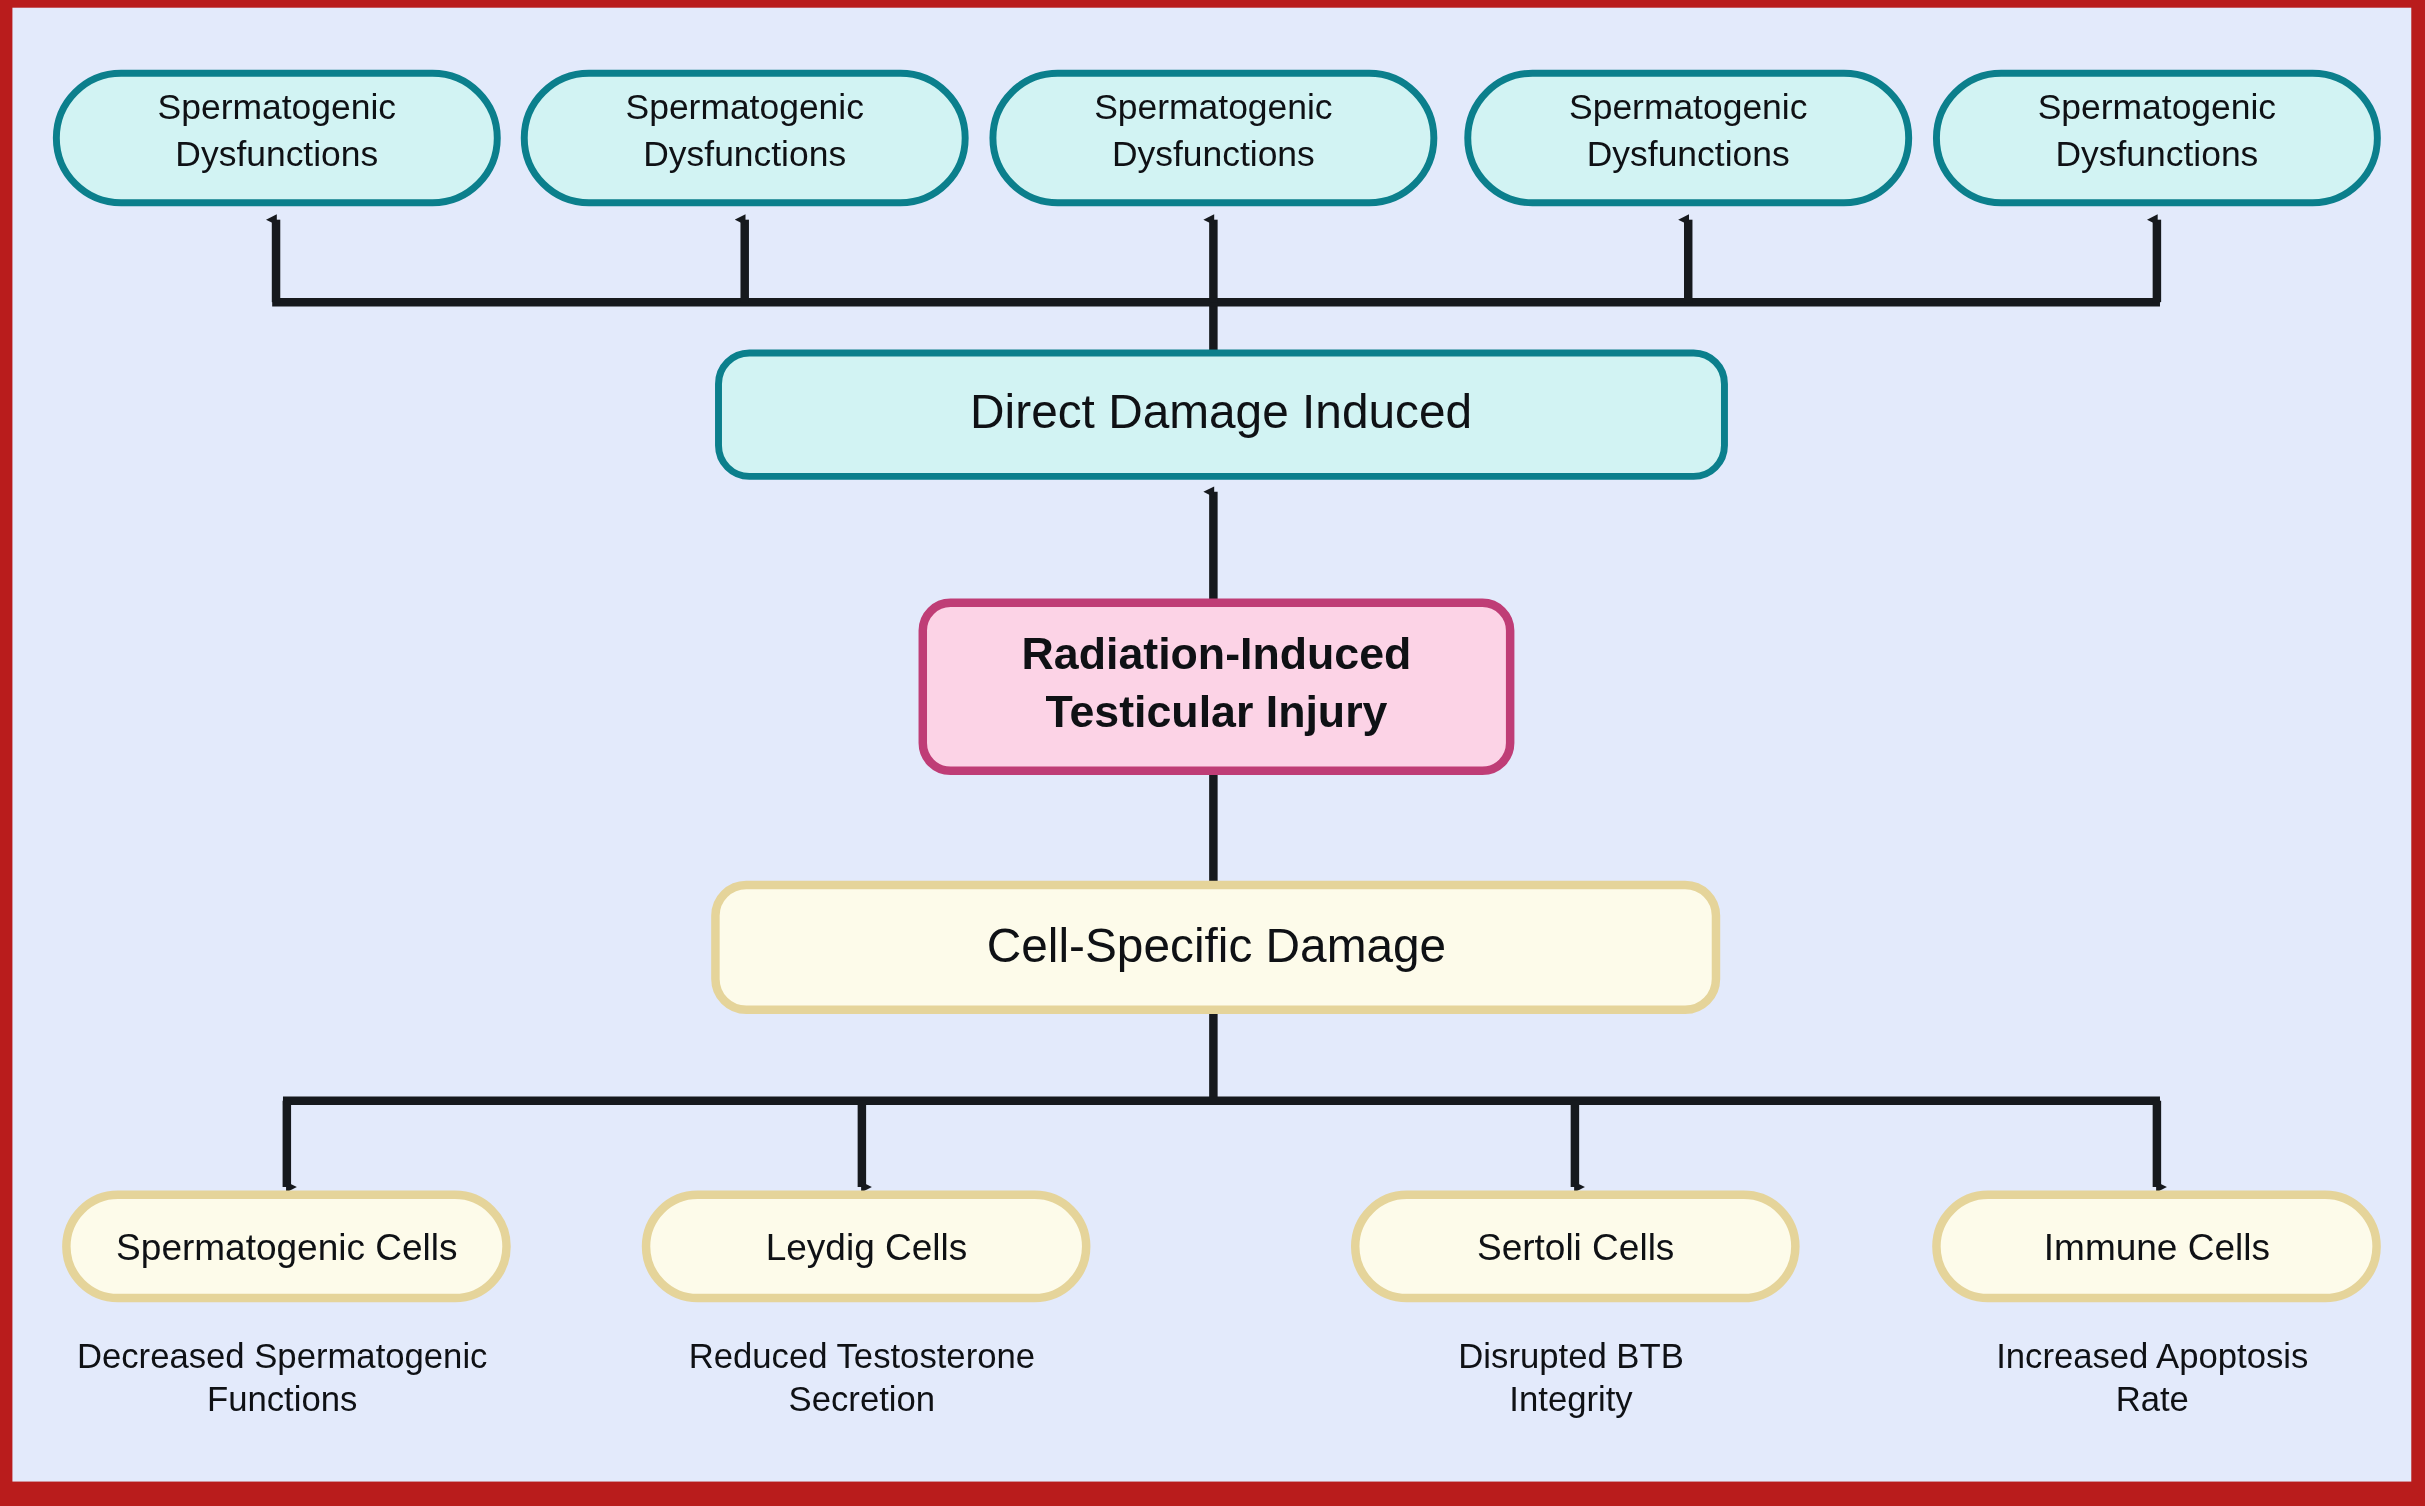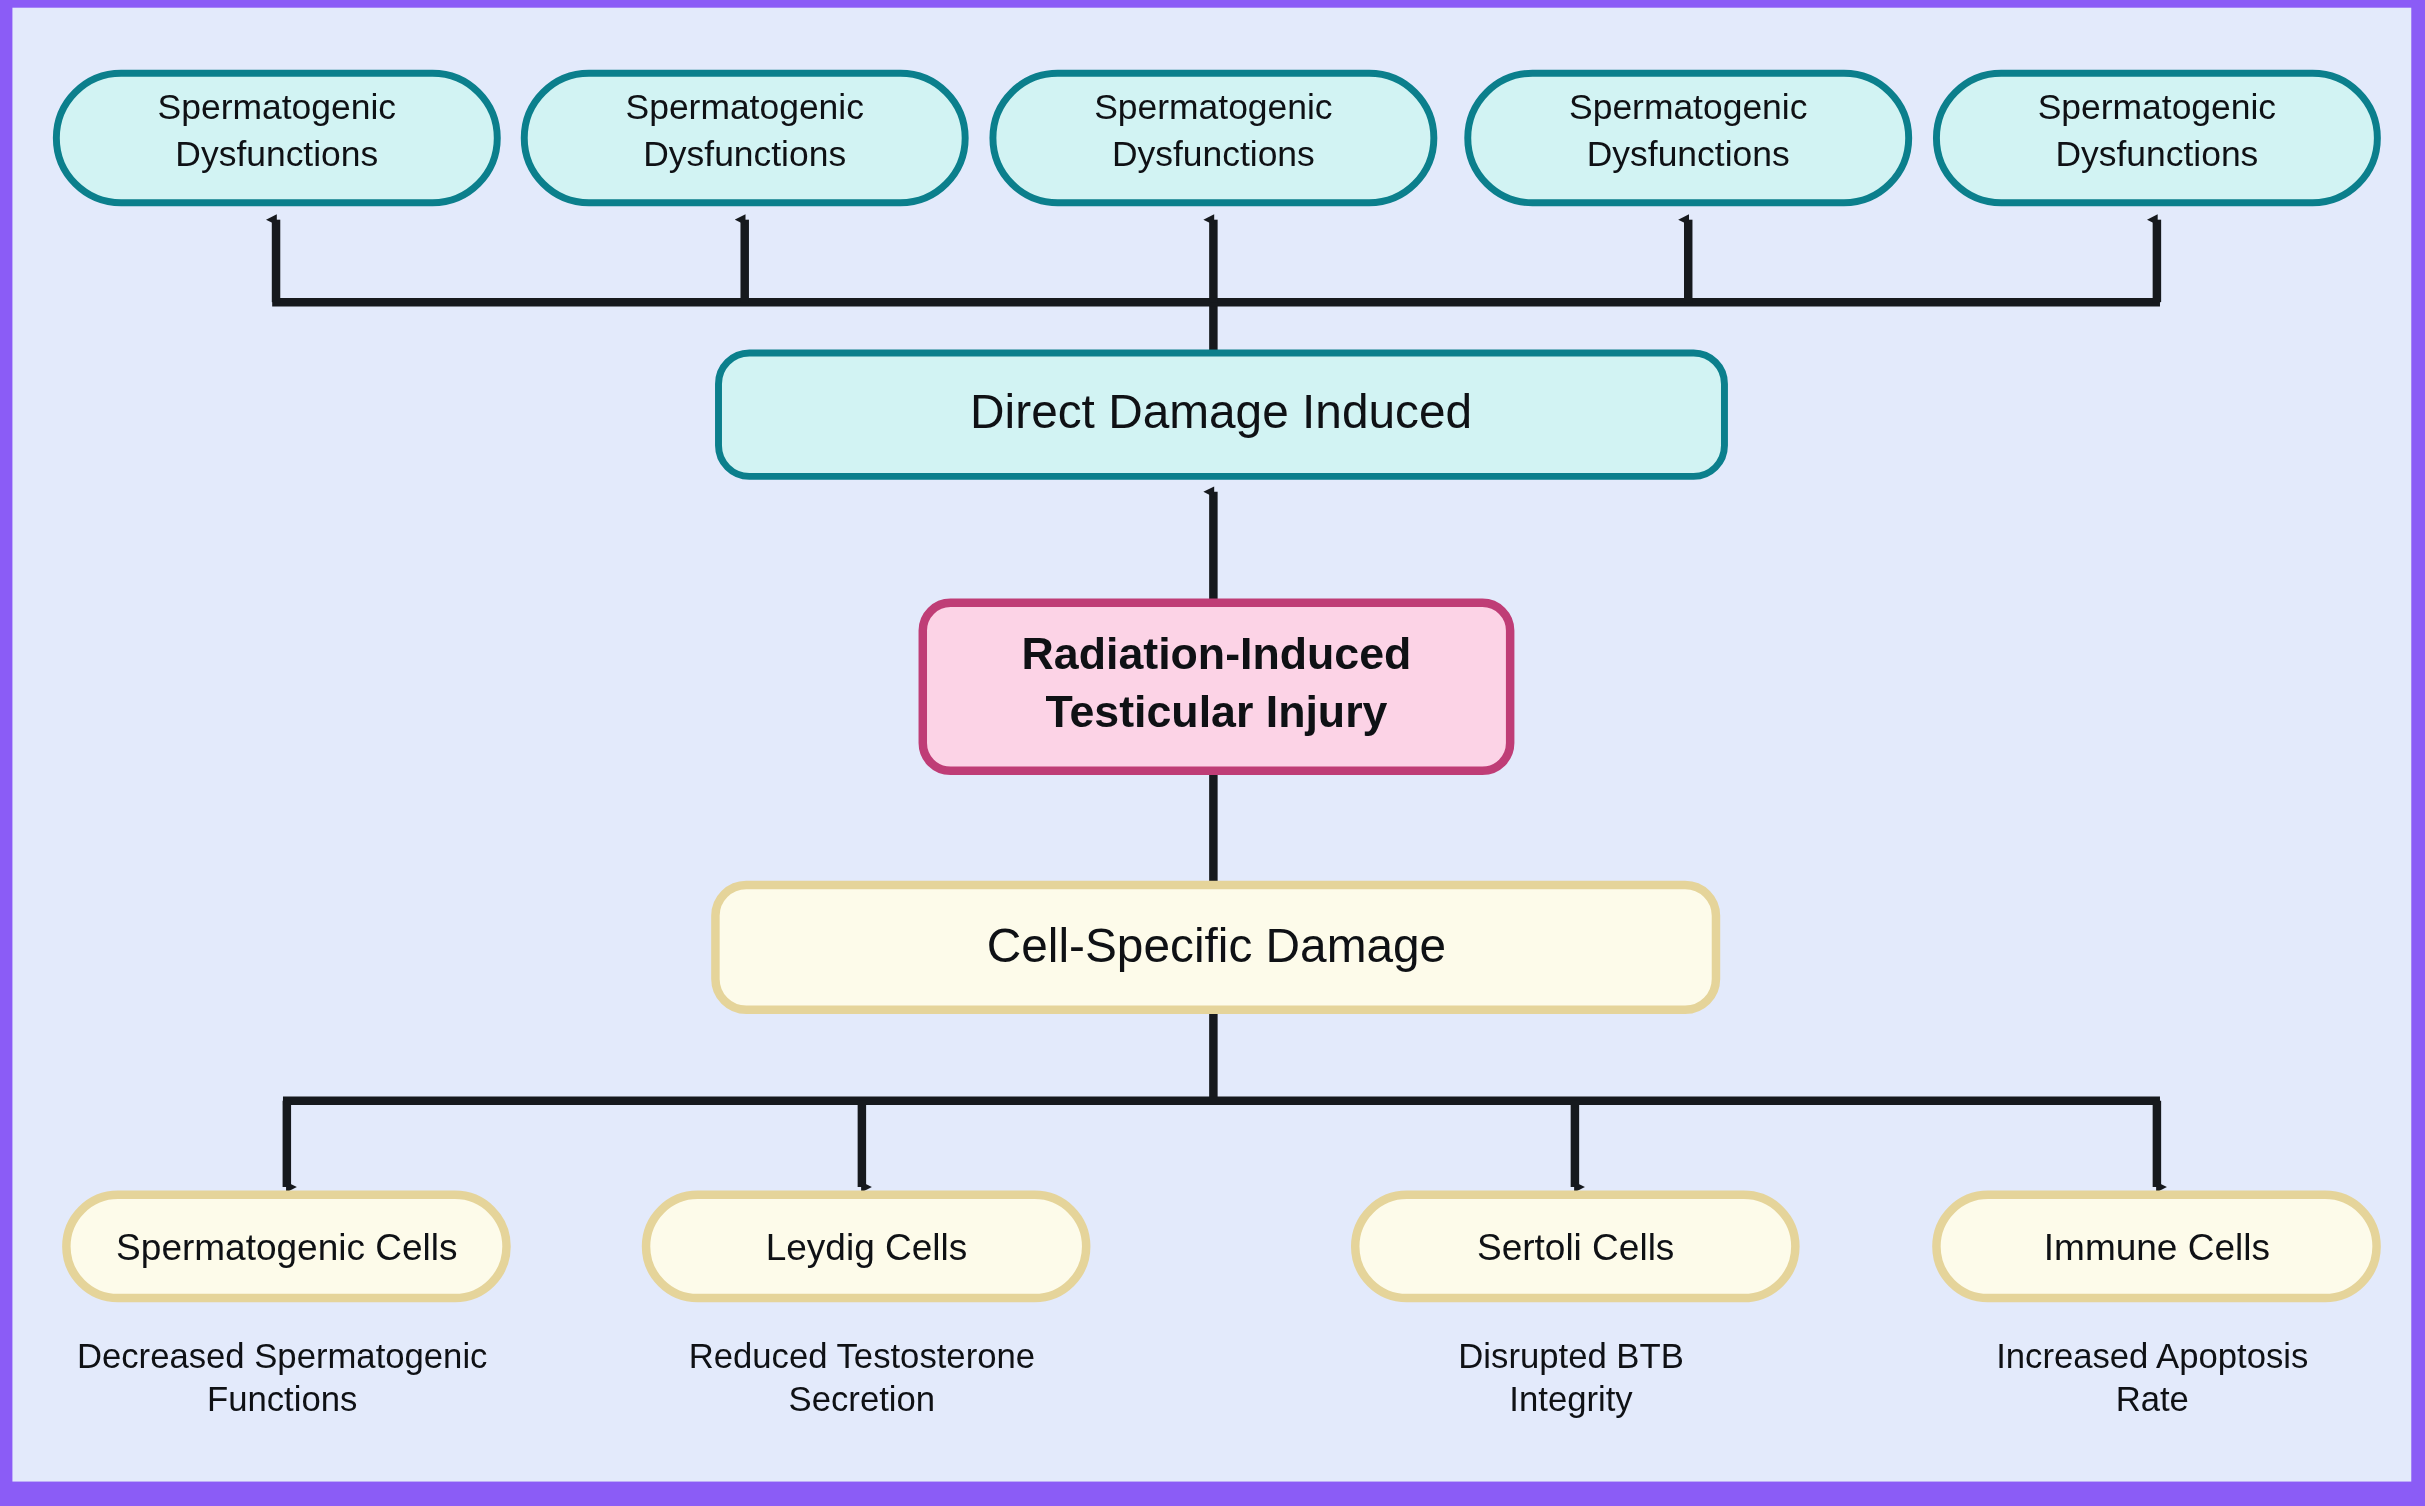--- a/index.html
+++ b/index.html
@@ -32,21 +32,21 @@
     fill: #0f1115;
   }
   .caption-label {
     font-family: "Liberation Sans", sans-serif;
     fill: #0f1115;
   }
 </style>
 </head>
 <body>
 
-<div id="diagram-root" style="background: #8b5cf6;">
+<div id="diagram-root" style="background: #b91c1c;">
 
   <svg id="canvas" viewBox="0 0 3147 1955" width="2426" height="1507" xmlns="http://www.w3.org/2000/svg">
 
     <defs>
       <marker id="arrow-up" markerWidth="16" markerHeight="16" refX="8" refY="13" orient="auto" markerUnits="userSpaceOnUse">
         <path d="M 8 0 L 15 14 L 1 14 Z" fill="#16191d"></path>
       </marker>
       <marker id="arrow-down" markerWidth="16" markerHeight="16" refX="8" refY="13" orient="auto" markerUnits="userSpaceOnUse">
         <path d="M 8 0 L 15 14 L 1 14 Z" fill="#16191d"></path>
       </marker>

